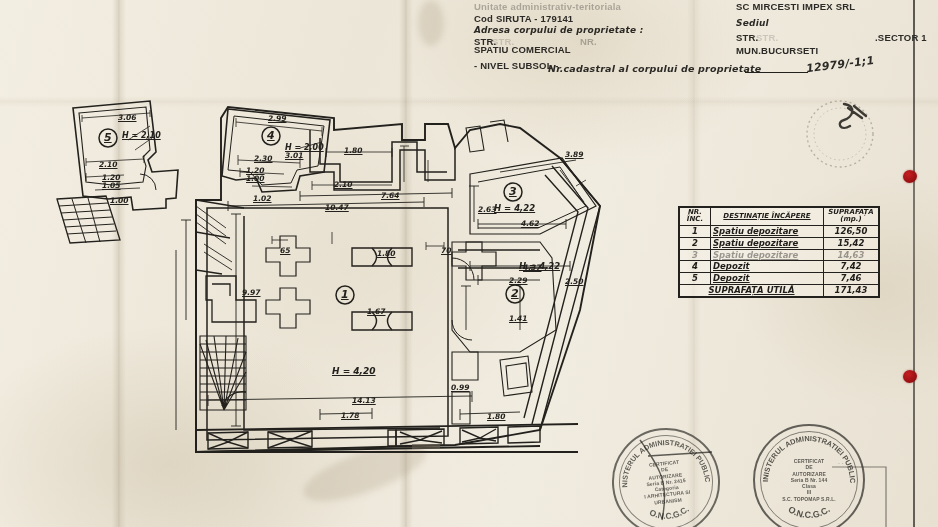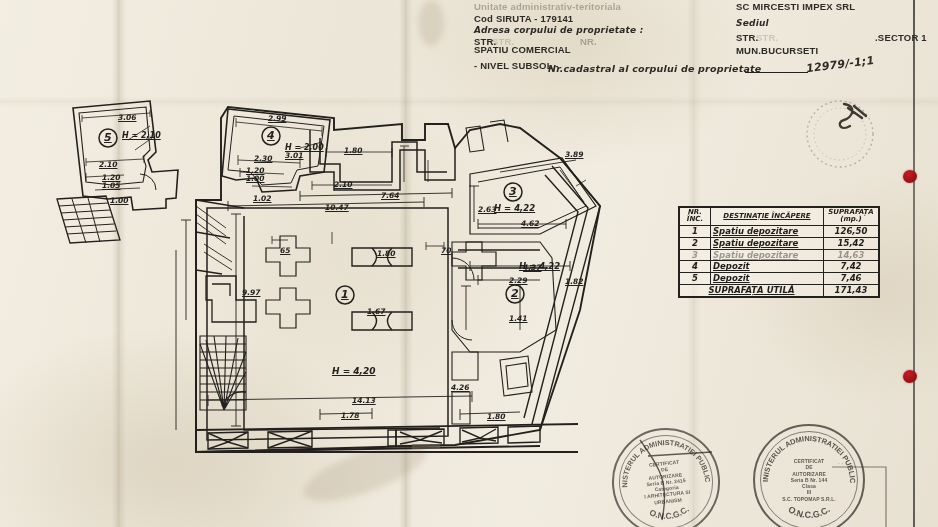--- a/index.html
+++ b/index.html
@@ -396,22 +396,22 @@
       <div class="txt" style="left: 367px; top: 307px; font-size: 7.5px;">1.67</div>
       <div class="txt" style="left: 377px; top: 249px; font-size: 7.5px;">1.80</div>
       <div class="txt" style="left: 352px; top: 396px; font-size: 7.5px;">14.13</div>
       <div class="txt" style="left: 341px; top: 411px; font-size: 7.5px;">1.78</div>
       <div class="txt" style="left: 521px; top: 219px; font-size: 7.5px;">4.62</div>
       <div class="txt" style="left: 478px; top: 205px; font-size: 7.5px;">2.63</div>
       <div class="txt" style="left: 523px; top: 263px; font-size: 7.5px;">4.37</div>
       <div class="txt" style="left: 509px; top: 276px; font-size: 7.5px;">2.29</div>
       <div class="txt" style="left: 509px; top: 314px; font-size: 7.5px;">1.41</div>
       <div class="txt" style="left: 565px; top: 150px; font-size: 7.5px;">3.89</div>
-      <div class="txt" style="left: 565px; top: 277px; font-size: 7.5px;">1.82</div>
-      <div class="txt" style="left: 451px; top: 383px; font-size: 7.5px;">4.26</div>
+      <div class="txt" style="left: 565px; top: 277px; font-size: 7.5px;">2.50</div>
+      <div class="txt" style="left: 451px; top: 383px; font-size: 7.5px;">0.99</div>
       <div class="txt" style="left: 487px; top: 412px; font-size: 7.5px;">1.80</div>
       <div class="txt" style="left: 441px; top: 246px; font-size: 7.5px;">70</div>
       <div class="txt" style="left: 280px; top: 246px; font-size: 7.5px;">65</div>
     </div>
 
   <div id="area-table">
     <table>
       <thead>
         <tr>
           <th class="c-nr">

